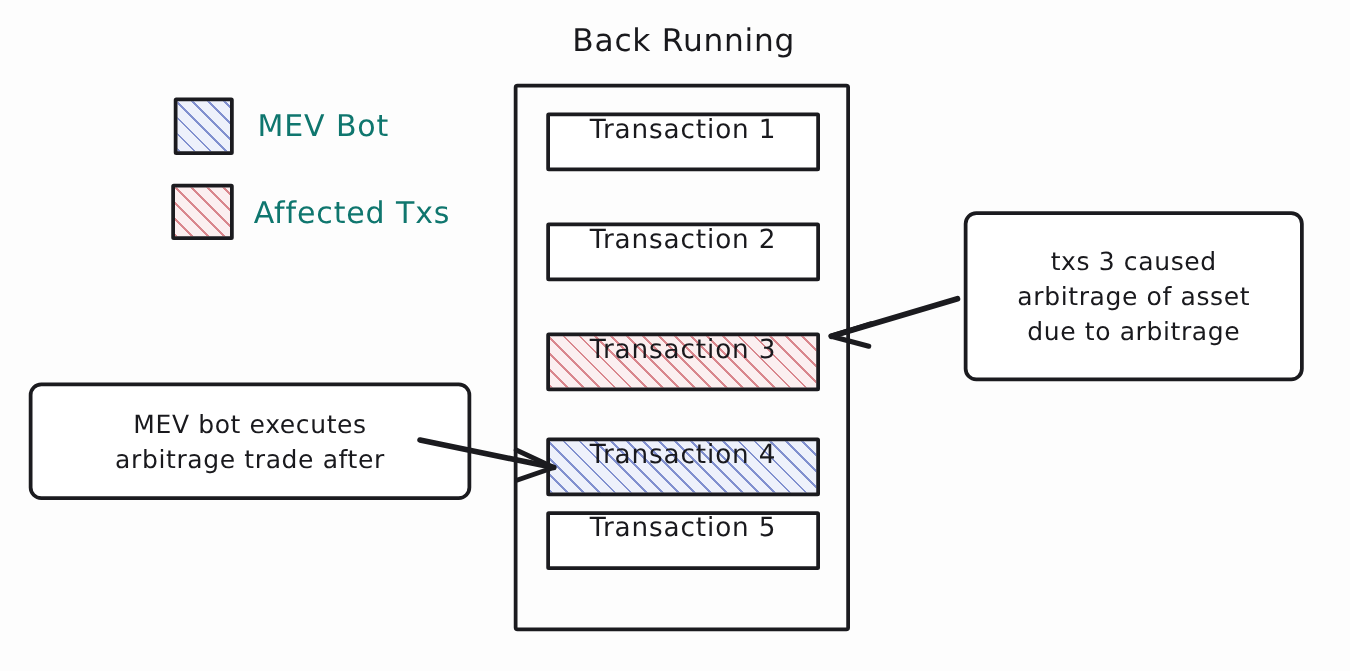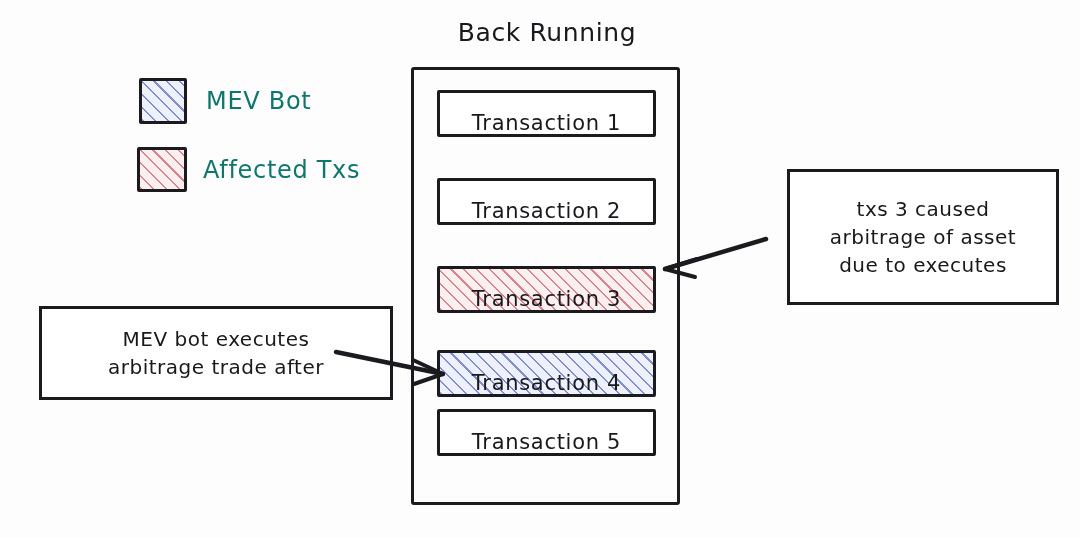--- a/index.html
+++ b/index.html
@@ -53,21 +53,21 @@
   
   .tx-box {
     position: absolute;
     left: 437px;
     width: 219px;
     height: 47px;
     border: 3px solid #1b1b1f;
     border-radius: 2px;
     box-sizing: border-box;
     display: flex;
-    align-items: flex-end;
+    align-items: flex-start;
     justify-content: center;
     background: #ffffff;
   }
   .tx-label {
     font-size: 21px;
     line-height: 21px;
     color: #19191d;
     letter-spacing: 0.7px;
     position: relative;
     z-index: 2;
@@ -133,22 +133,21 @@
   
   .callout {
     position: absolute;
     border: 3px solid #1b1b1f;
     box-sizing: border-box;
     background: #ffffff;
     display: flex;
     flex-direction: column;
     align-items: center;
     justify-content: center;
-    border-radius: 0;
-    margin-left: 16px;
+    border-radius: 10px;
   }
   .callout-line {
     font-size: 20px;
     line-height: 28px;
     color: #19191d;
     letter-spacing: 0.5px;
     white-space: nowrap;
     text-align: center;
   }
   #callout-left {
@@ -210,21 +209,21 @@
   </div>
 
   <div class="callout" id="callout-left">
     <div class="callout-line hand">MEV bot executes</div>
     <div class="callout-line hand">arbitrage trade after</div>
   </div>
 
   <div class="callout" id="callout-right">
     <div class="callout-line hand">txs 3 caused</div>
     <div class="callout-line hand">arbitrage of asset</div>
-    <div class="callout-line hand">due to executes</div>
+    <div class="callout-line hand">due to arbitrage</div>
   </div>
 
   <svg class="arrow-svg" viewBox="0 0 1080 537">
 
     <g>
       <path d="M 336 352 L 443 374" stroke="#1b1b1f" stroke-width="4.5" fill="none" stroke-linecap="round"></path>
       <path d="M 443 374 L 413 360 M 443 374 L 414 384" stroke="#1b1b1f" stroke-width="4" fill="none" stroke-linecap="round" stroke-linejoin="round"></path>
     </g>
 
     <g>

